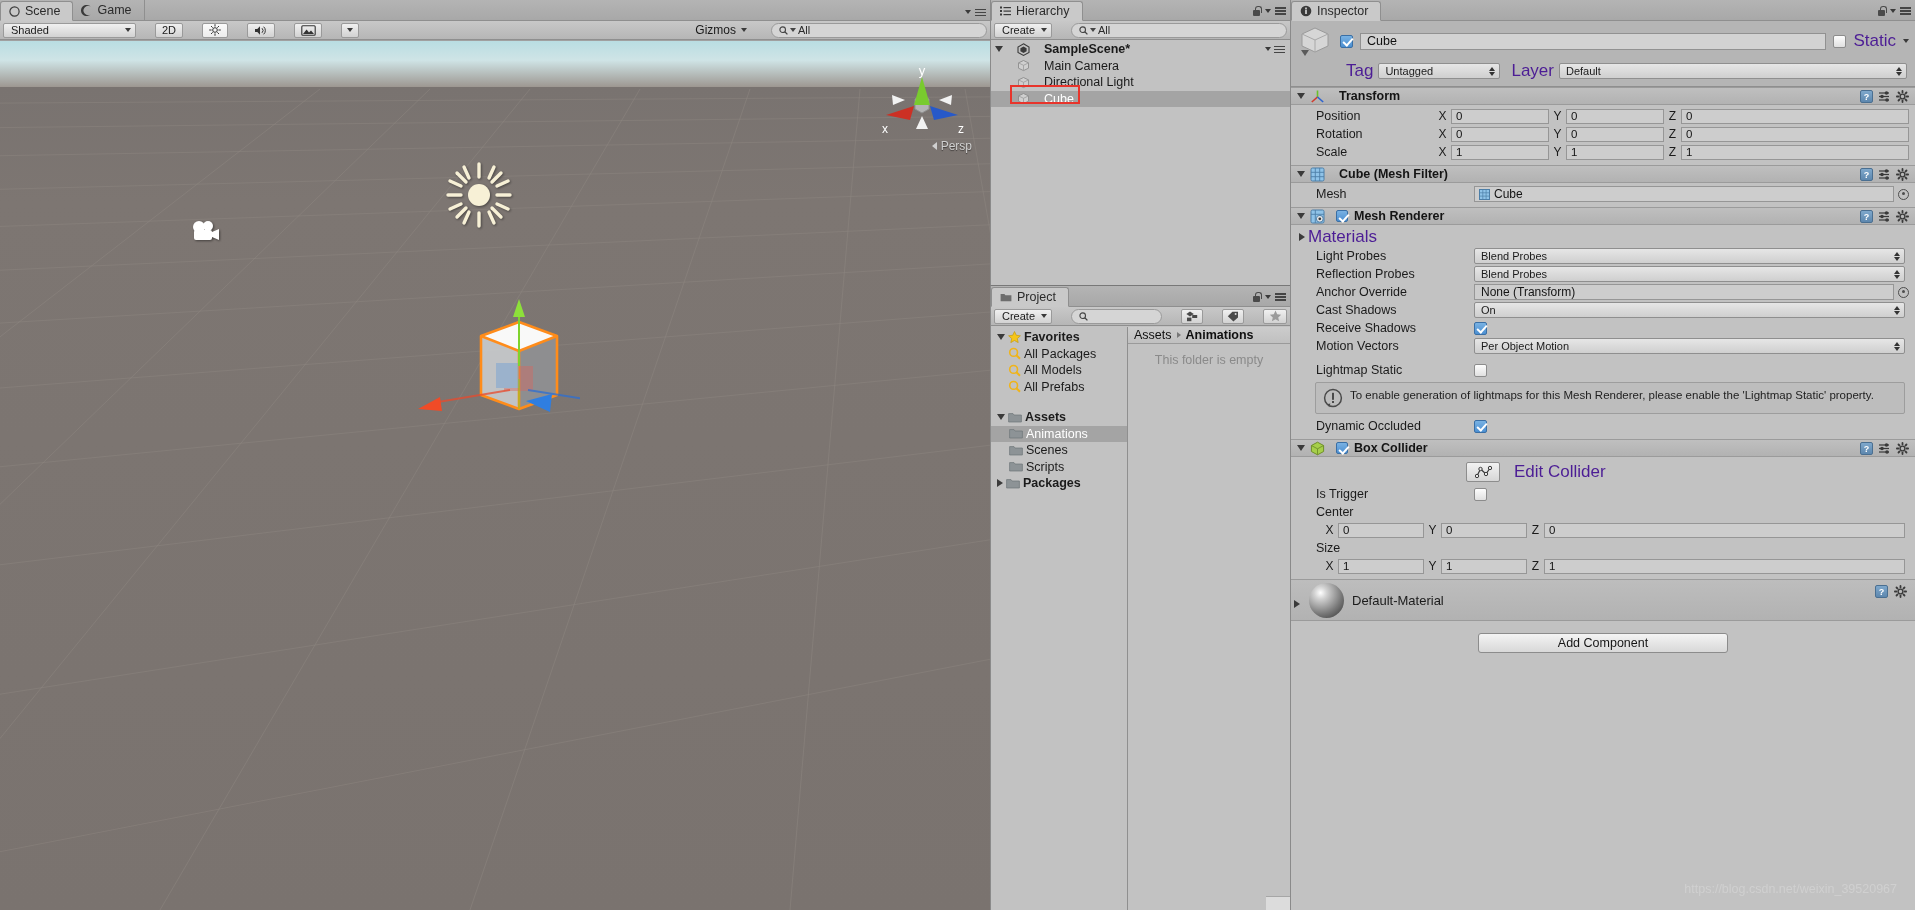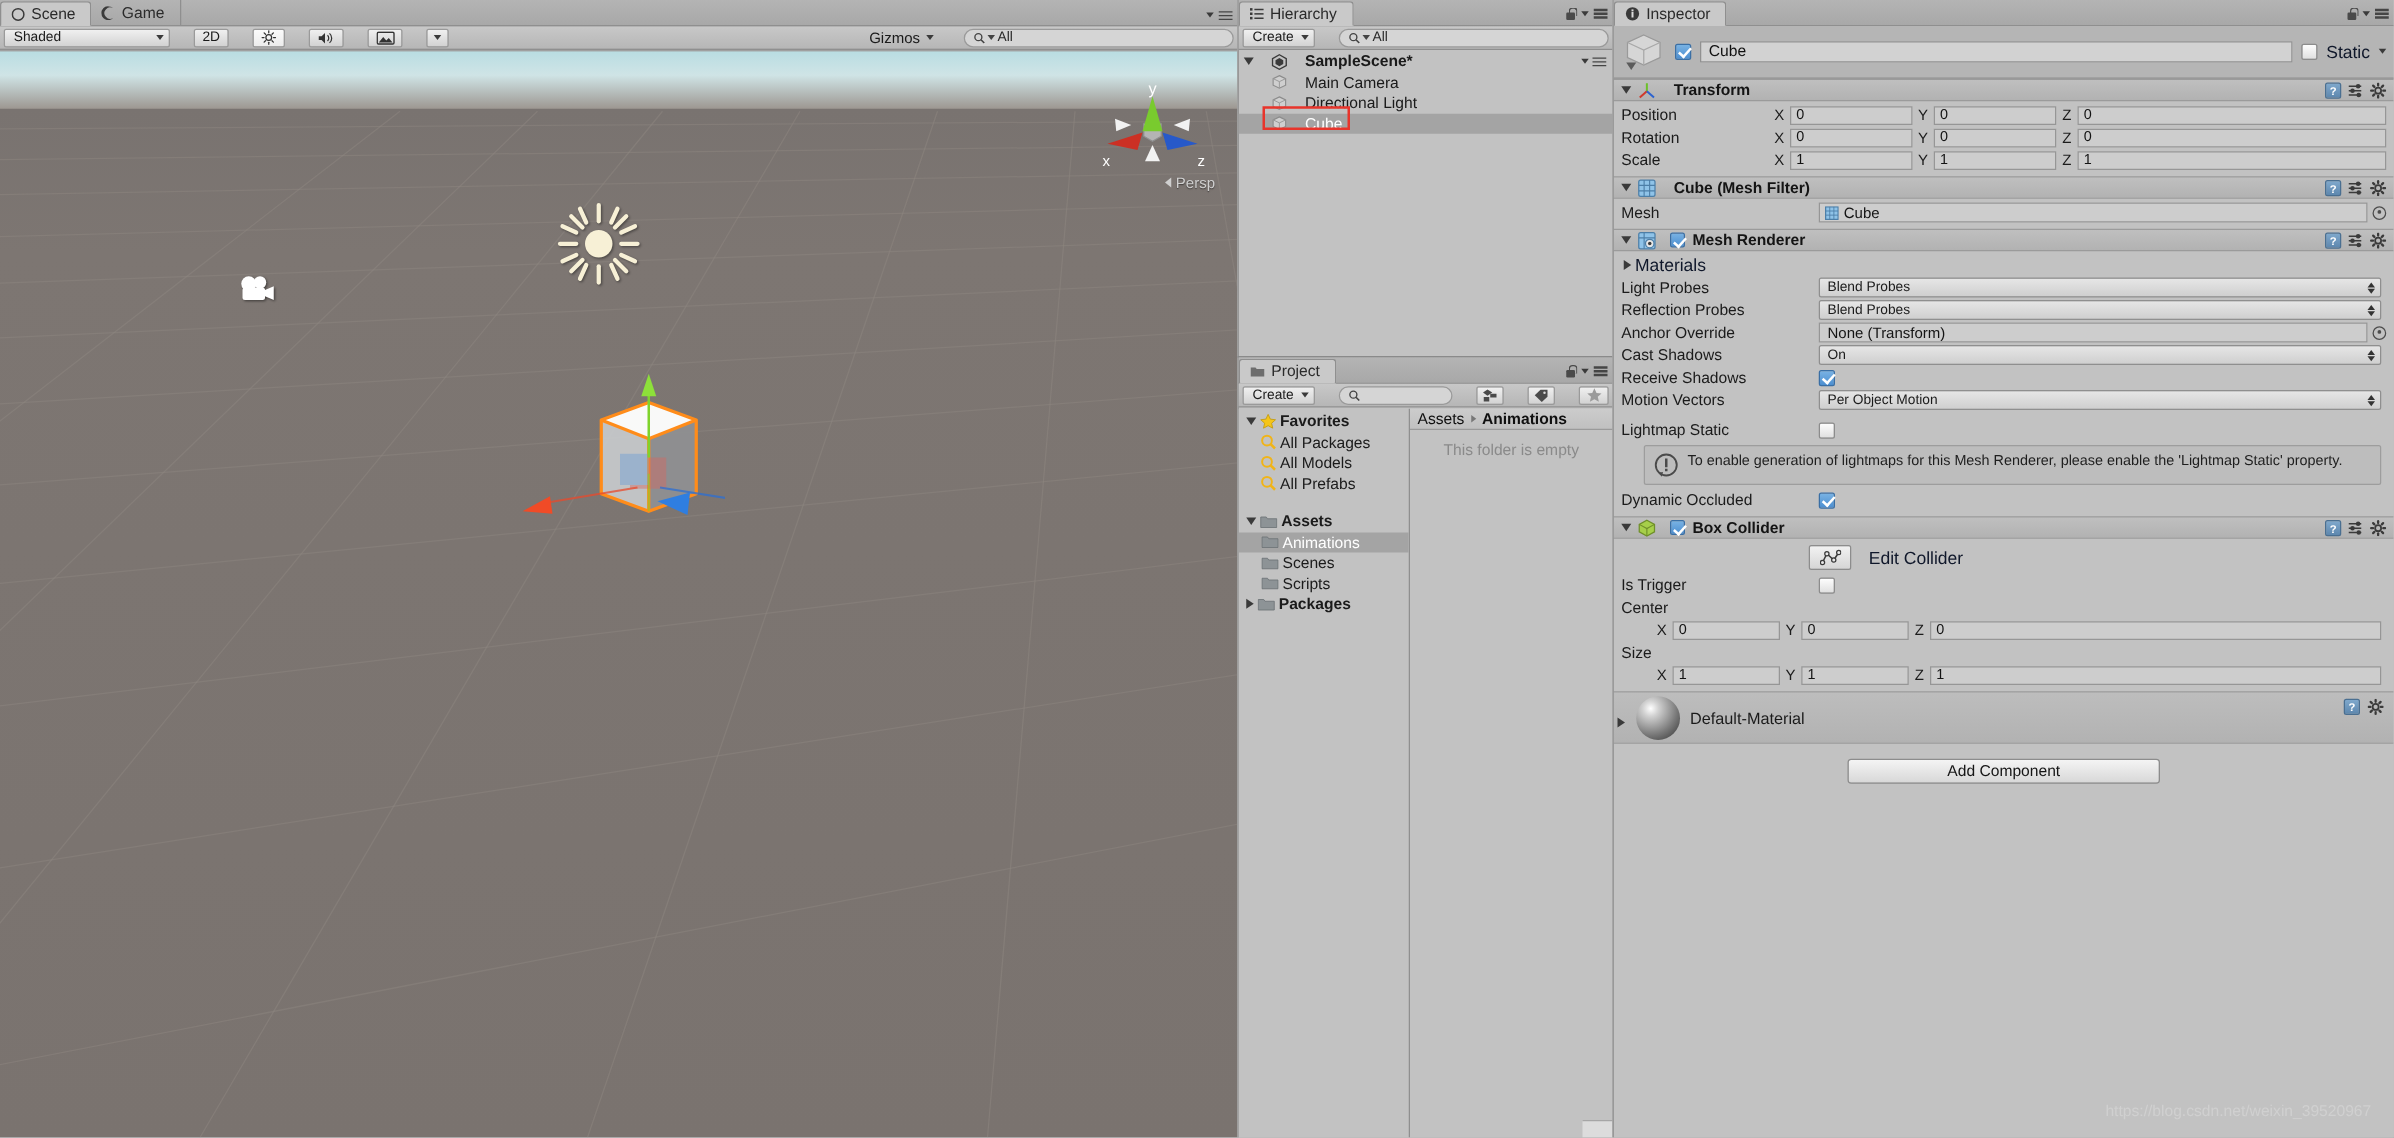--- a/index.html
+++ b/index.html
@@ -177,21 +177,21 @@
   .chk {
     width:13px; height:13px; background:linear-gradient(#fdfdfd,#e0e0e0);
     border:1px solid #8c8c8c; border-radius:2px; position:relative; flex:none;
   }
   .chk.on { background:linear-gradient(#79b2e3,#4c8fd1); border-color:#3a6fa5; }
   .chk.on::after {
     content:''; position:absolute; left:3.5px; top:0.5px; width:4px; height:8px;
     border:solid #fff; border-width:0 2px 2px 0; transform:rotate(42deg);
   }
   .ih-row2 { display:flex; align-items:center; gap:5px; margin-top:4px; padding-left:2px; }
-  .lbl { font-size:14px; color:#0f172a; white-space:nowrap; }
+  .lbl { font-size:17px; color:#4c1d95; white-space:nowrap; }
   .popup {
     height:16px; background:linear-gradient(#e6e6e6,#cfcfcf);
     border:1px solid #8f8f8f; border-radius:2px;
     display:flex; align-items:center; justify-content:space-between;
     padding:0 4px 0 6px; font-size:11px; color:#1b1b1b;
   }
   .updown { display:flex; flex-direction:column; align-items:center; gap:1px; }
   .updown i.u { width:0;height:0;border-left:3px solid transparent;border-right:3px solid transparent;border-bottom:4px solid #333; }
   .updown i.d { width:0;height:0;border-left:3px solid transparent;border-right:3px solid transparent;border-top:4px solid #333; }
 
@@ -206,21 +206,21 @@
   .hbtn {
     width:13px; height:13px; border-radius:2px;
     background:linear-gradient(#7fa8cc,#5d87ae); border:1px solid #4a6f91;
     color:#fff; font-size:9px; display:flex; align-items:center; justify-content:center; font-weight:bold;
   }
   .presetbtn { width:13px; height:13px; position:relative; }
   .gear { width:13px; height:13px; }
 
   .comp-body { padding:2px 6px 4px 6px; background:#c2c2c2; }
   .frow { display:flex; align-items:center; min-height:18px; gap:4px; }
-  .frow .flabel { width:118px; font-size:12.5px; color:#1b1b1b; flex:none; }
+  .frow .flabel { width:118px; font-size:12.5px; color:#1b1b1b; flex:none;margin-left:19px; }
   .num {
     height:15px; background:#cdcdcd; border:1px solid #969696;
     font-size:11.5px; display:flex; align-items:center; padding-left:4px; color:#141414;
   }
   .axis { font-size:12px; color:#1b1b1b; width:9px; text-align:center; flex:none; }
   .objfield {
     height:16px; background:#cdcdcd; border:1px solid #969696;
     display:flex; align-items:center; gap:4px; padding-left:4px;
     font-size:12px; color:#141414; overflow:hidden; white-space:nowrap;
   }
@@ -733,20 +733,39 @@
             <polygon points="4,25 12,25 8,31" fill="#5b5b5b"></polygon>
           </svg>
           <span class="chk on"></span>
           <span class="name-field">
             <span>Cube</span>
           </span>
           <span class="chk"></span>
           <span class="lbl">Static</span>
           <span class="caret-dn"></span>
         </div>
+        <div class="ih-row2">
+          <span style="width:42px"></span>
+          <span class="lbl">Tag</span>
+          <span class="popup" style="width:122px">
+            <span>Untagged</span>
+            <span class="updown">
+                <i class="u"></i>
+                <i class="d"></i>
+              </span>
+          </span>
+          <span class="lbl" style="margin-left:6px">Layer</span>
+          <span class="popup" style="flex:1;margin-right:2px;">
+            <span>Default</span>
+            <span class="updown">
+                <i class="u"></i>
+                <i class="d"></i>
+              </span>
+          </span>
+        </div>
       </div>
 
       <div class="comp-header">
         <span class="tri-dn"></span>
         <svg width="15" height="15" viewBox="0 0 15 15">
           <line x1="7.5" y1="8" x2="7.5" y2="1.5" stroke="#6cc02a" stroke-width="1.6"></line>
           <line x1="7.5" y1="8" x2="1.8" y2="13" stroke="#d03a2c" stroke-width="1.6"></line>
           <line x1="7.5" y1="8" x2="13.2" y2="13" stroke="#2c63d0" stroke-width="1.6"></line>
         </svg>
         <span class="comp-title" style="margin-left:9px">Transform</span>

